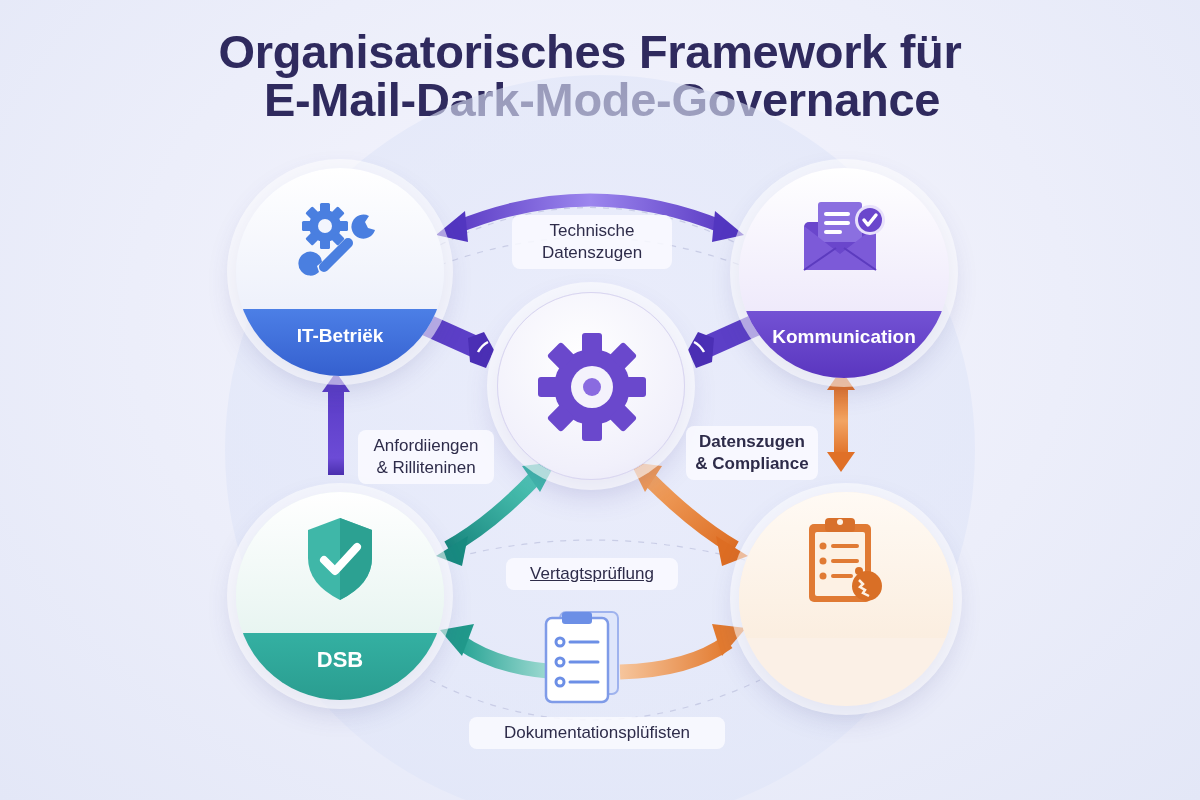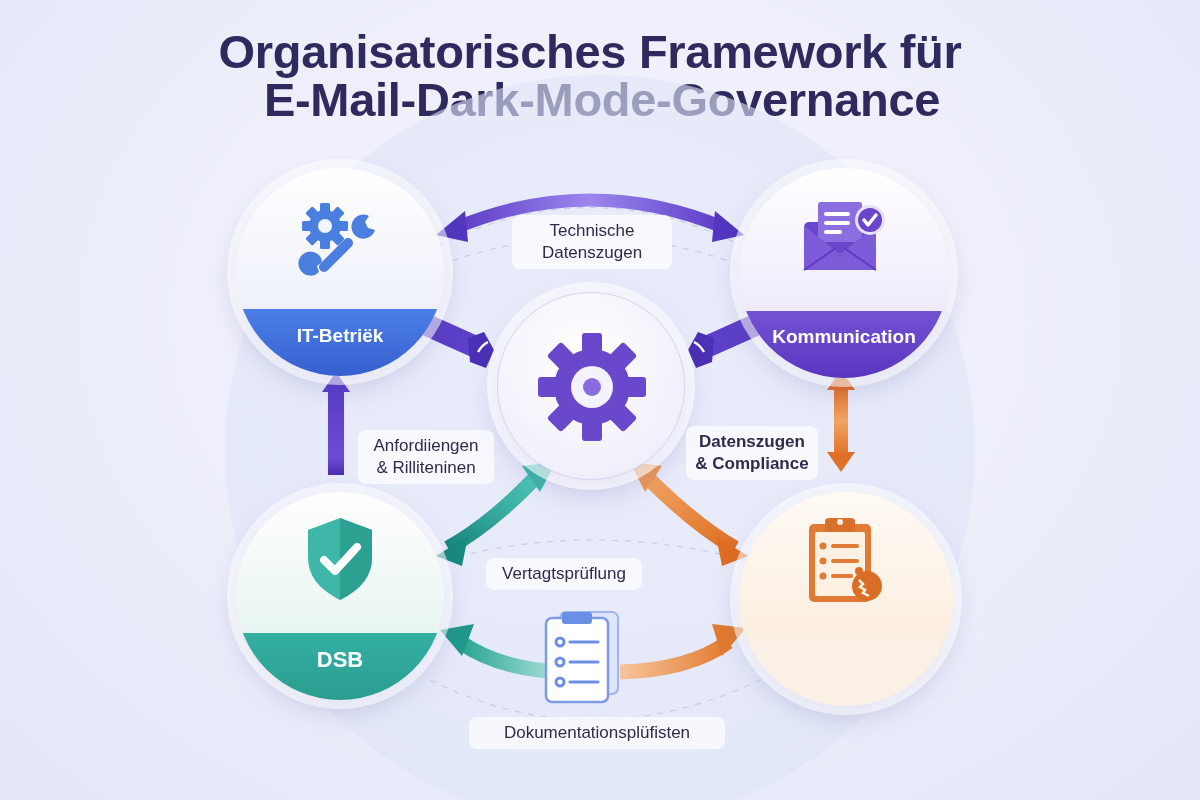--- a/index.html
+++ b/index.html
@@ -269,19 +269,19 @@
 <div class="label" style="left:358px; top:430px; width:136px;">
   <span style="display:block">Anfordiiengen</span>
   <span style="display:block">&amp; Rilliteninen</span>
 </div>
 
 <div class="label" style="left:686px; top:426px; width:132px;font-weight:bold;">
   <span style="display:block">Datenszugen</span>
   <span style="display:block">&amp; Compliance</span>
 </div>
 
-<div class="label" style="left:486px; top:558px; width:156px;">
+<div class="label" style="left:506px; top:558px; width:172px;text-decoration:underline;">
   <span>Vertagtsprüflung</span>
 </div>
 
 <div class="label" style="left:469px; top:717px; width:256px;">
   <span>Dokumentationsplüfisten</span>
 </div>
 
 </body></html>

